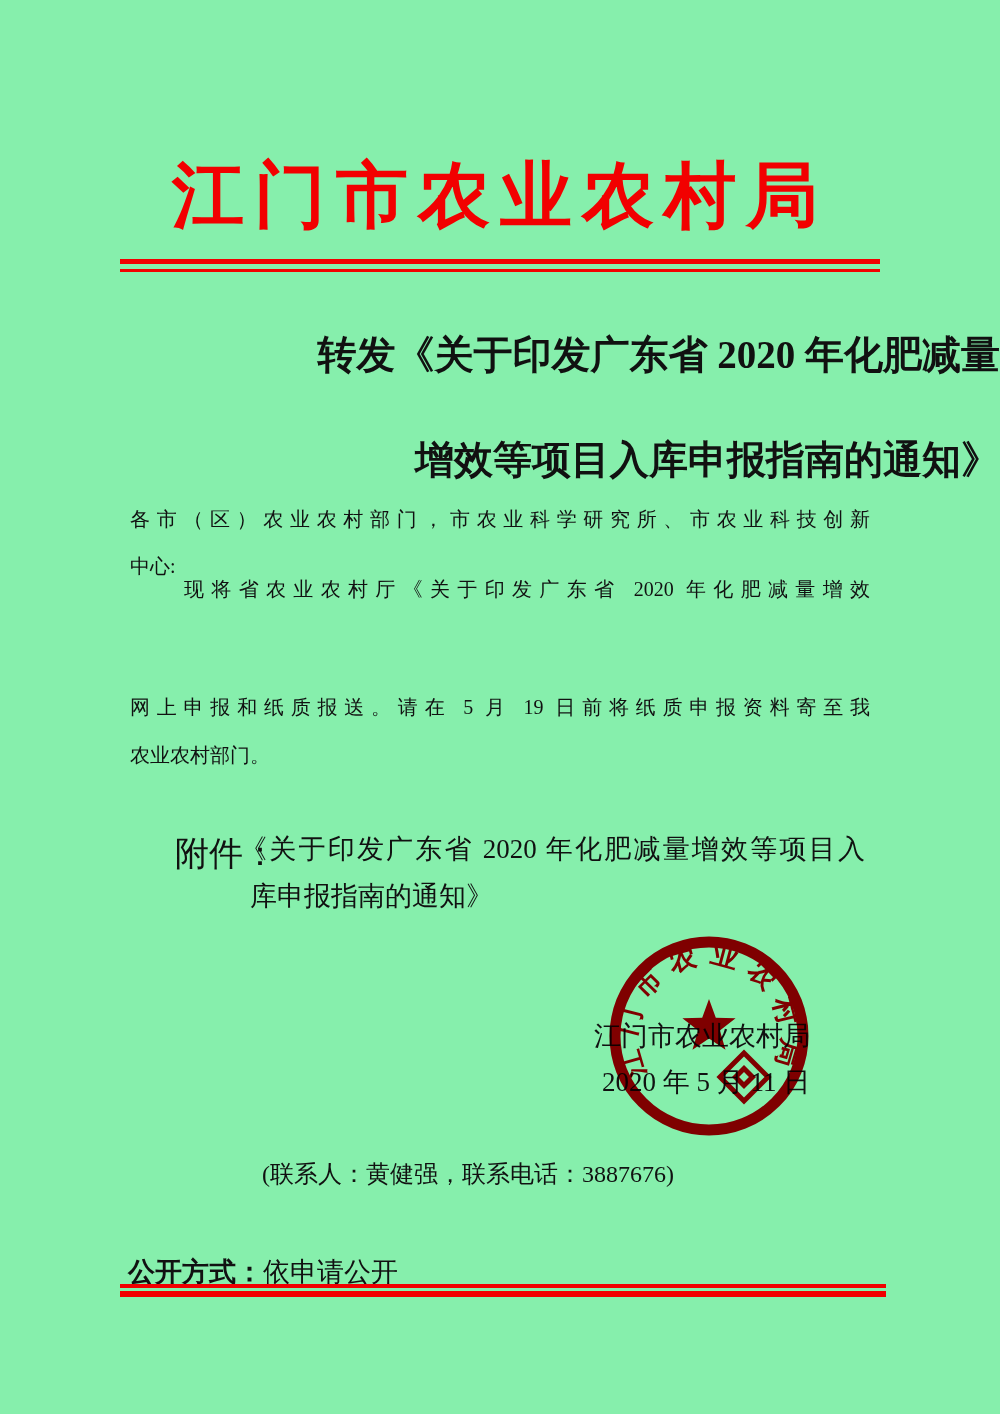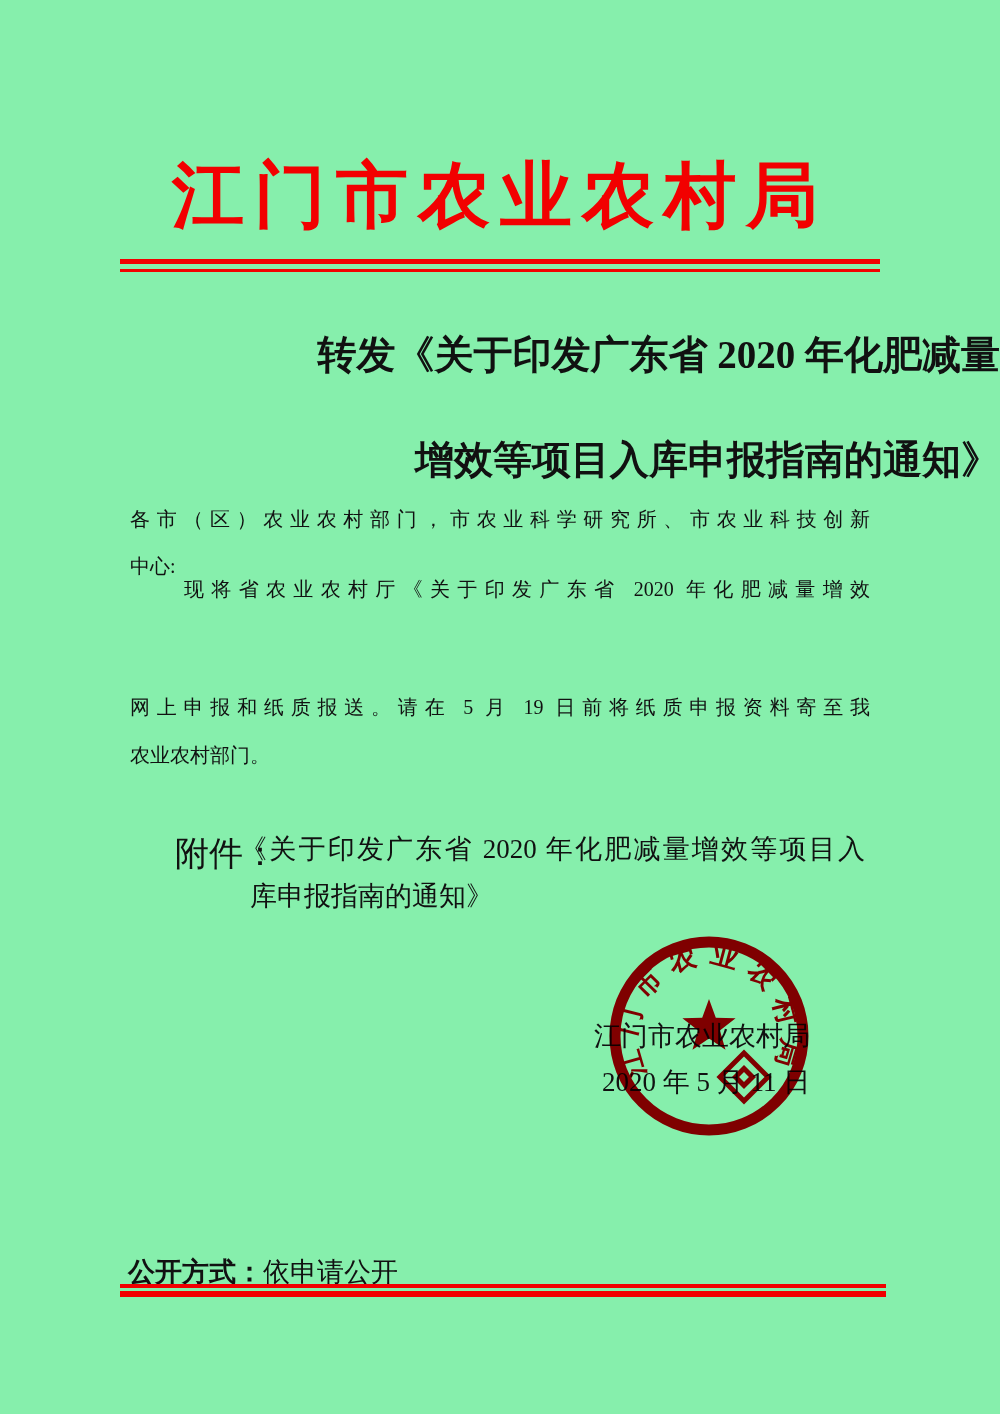--- a/index.html
+++ b/index.html
@@ -134,20 +134,21 @@
     <text font-size="27" font-weight="700" fill="#f20000" letter-spacing="11" font-family="Liberation Serif, DejaVu Serif, serif">
       <textPath href="#seal-arc-path" startOffset="50%" text-anchor="middle">江门市农业农村局</textPath>
     </text>
     <polygon fill="#f20000" points="101,64 107.8,82.7 127.6,83.3 111.9,95.6 117.5,114.7 101,103.5 84.5,114.7 90.1,95.6 74.4,83.3 94.2,82.7"></polygon>
     <g transform="translate(136,142) rotate(45)" stroke="#f20000" fill="none" stroke-width="5">
       <rect x="-17" y="-17" width="34" height="34"></rect>
       <rect x="-6" y="-6" width="12" height="12"></rect>
     </g>
   </svg>
 
+  <div class="abs contact-line">(联系人：黄健强，联系电话：3887676)</div>
 
   <div class="abs footer-line">
     <span class="footer-label">公开方式：</span><span class="footer-value">依申请公开</span>
   </div>
   <div class="abs rule rule-bottom-thin"></div>
   <div class="abs rule rule-bottom-thick"></div>
 
 </div>
 
 </body></html>

